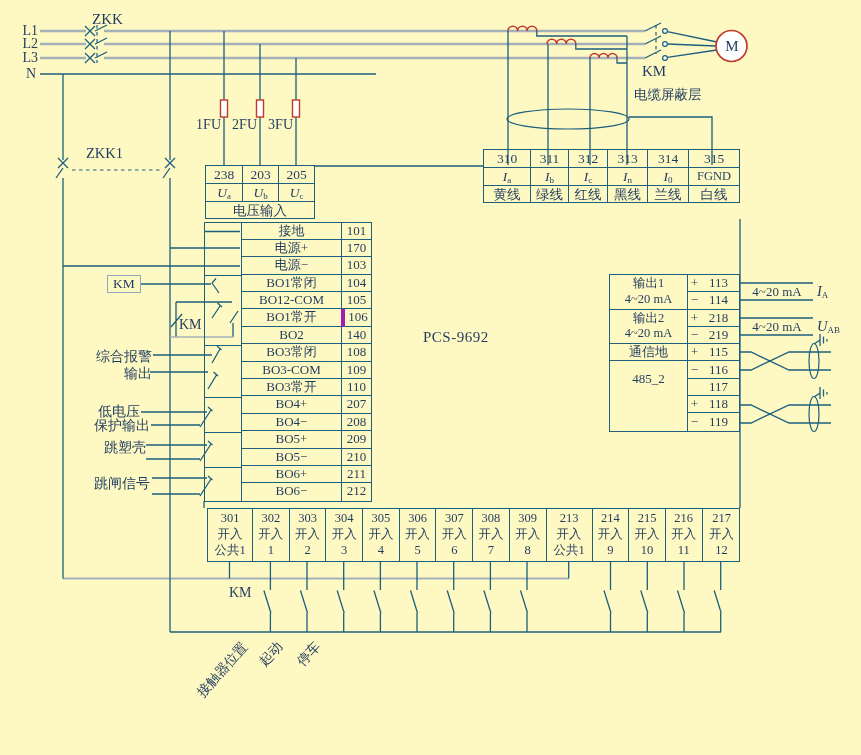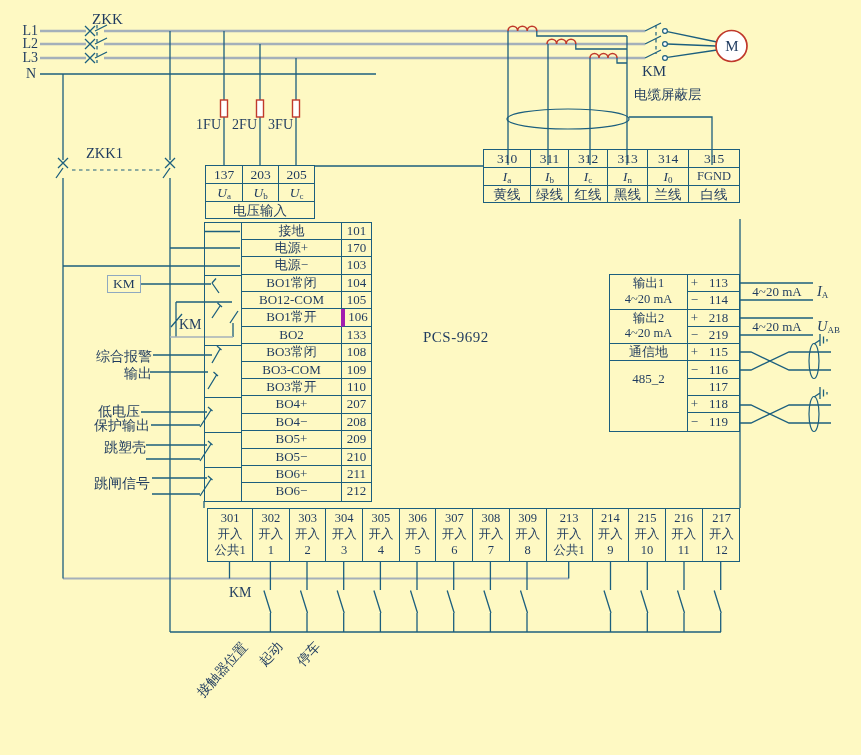--- a/index.html
+++ b/index.html
@@ -175,21 +175,21 @@
 
 <div class="txt rt" style="left:193px;top:117px;width:28px;">1FU</div>
 <div class="txt rt" style="left:229px;top:117px;width:28px;">2FU</div>
 <div class="txt rt" style="left:265px;top:117px;width:28px;">3FU</div>
 
 <div class="txt ctr" style="left:722px;top:38px;width:20px;font-size:15px;">M</div>
 <div class="txt" style="left:634px;top:88px;font-size:13.5px;">电缆屏蔽层</div>
 <div class="txt" style="left:423px;top:329px;font-size:15px;letter-spacing:.5px;">PCS-9692</div>
 
 <div class="grid vt">
-  <div class="cell br bb">137</div>
+  <div class="cell br bb">238</div>
   <div class="cell br bb">203</div>
   <div class="cell bb">205</div>
   <div class="cell br bb sig"><i>U</i><sub>a</sub></div>
   <div class="cell br bb sig"><i>U</i><sub>b</sub></div>
   <div class="cell bb sig"><i>U</i><sub>c</sub></div>
   <div class="cell" style="grid-column:1/4;">电压输入</div>
 </div>
 
 <div class="grid ct">
   <div class="cell br bb">310</div>
@@ -220,21 +220,21 @@
       <div class="cell bb" style="border-left:1px solid #1C5F7E;">170</div>
   <div class="cell bb">电源−</div>
       <div class="cell bb" style="border-left:1px solid #1C5F7E;">103</div>
   <div class="cell bb">BO1常闭</div>
       <div class="cell bb" style="border-left:1px solid #1C5F7E;">104</div>
   <div class="cell bb">BO12-COM</div>
       <div class="cell bb" style="border-left:1px solid #1C5F7E;">105</div>
   <div class="cell bb">BO1常开</div>
       <div class="cell bb" style="border-left:4px solid #a21caf;">106</div>
   <div class="cell bb">BO2</div>
-      <div class="cell bb" style="border-left:1px solid #1C5F7E;">133</div>
+      <div class="cell bb" style="border-left:1px solid #1C5F7E;">140</div>
   <div class="cell bb">BO3常闭</div>
       <div class="cell bb" style="border-left:1px solid #1C5F7E;">108</div>
   <div class="cell bb">BO3-COM</div>
       <div class="cell bb" style="border-left:1px solid #1C5F7E;">109</div>
   <div class="cell bb">BO3常开</div>
       <div class="cell bb" style="border-left:1px solid #1C5F7E;">110</div>
   <div class="cell bb">BO4+</div>
       <div class="cell bb" style="border-left:1px solid #1C5F7E;">207</div>
   <div class="cell bb">BO4−</div>
       <div class="cell bb" style="border-left:1px solid #1C5F7E;">208</div>

